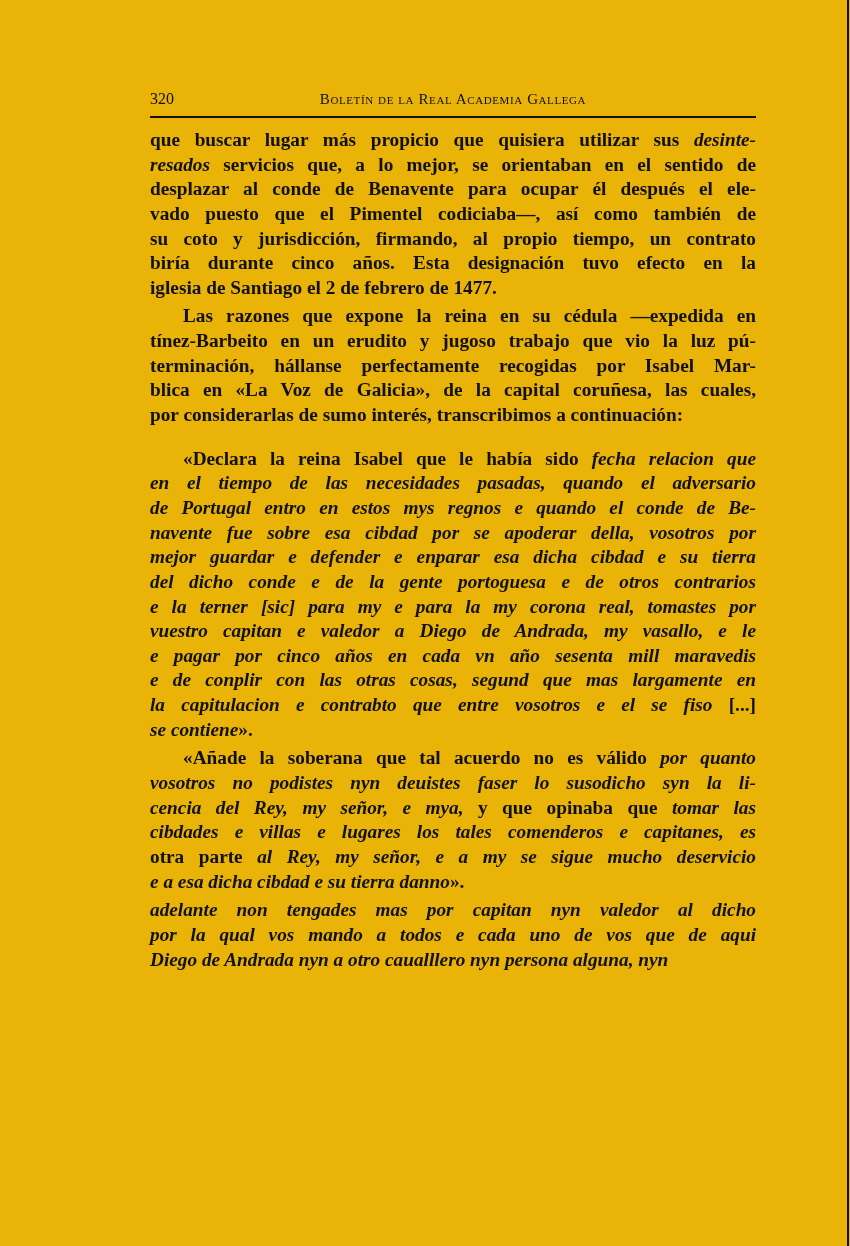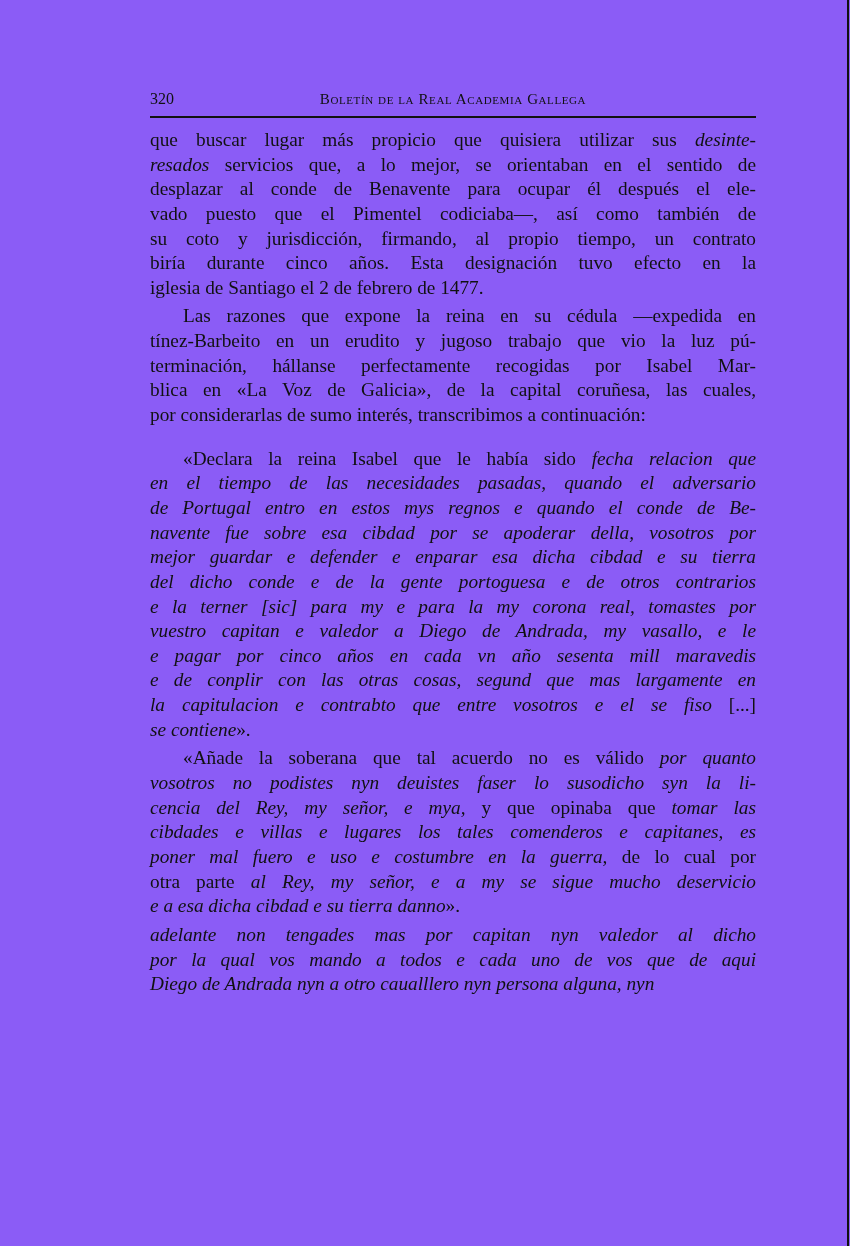--- a/index.html
+++ b/index.html
@@ -1,28 +1,28 @@
 <!DOCTYPE html>
 <html><head>
   <meta charset="utf-8">
   <style>
     html, body { margin: 0; padding: 0; background: #ffffff; }
     body { width: 850px; height: 1246px; position: relative; overflow: hidden; }
-    .page { position: absolute; left: 0; top: 0; width: 850px; height: 1246px; background: #8b5cf6; }
+    .page { position: absolute; left: 0; top: 0; width: 850px; height: 1246px; background: #eab308; }
     .edge-line { position: absolute; left: 847px; top: 0; width: 2px; height: 1246px; background: #111; }
     .header { position: absolute; left: 150px; top: 90px; width: 606px; height: 24px;
       font-family: "Liberation Serif", serif; color: #111; }
     .page-num { position: absolute; left: 0; top: 0; font-size: 16px; }
     .running-title { position: absolute; left: 0; right: 0; top: 1px; text-align: center;
       font-size: 15px; font-variant: small-caps; letter-spacing: 0.6px; }
     .rule { position: absolute; left: 150px; top: 116px; width: 606px; height: 2px; background: #111; }
     .body-text { position: absolute; left: 150px; top: 128px; width: 606px;
       font-family: "Liberation Serif", serif; font-size: 19.3px; line-height: 24.65px;
       color: #111; text-align: justify; }
-    .line { display: block; white-space: nowrap; text-align: justify; text-align-last: justify; height: 24.65px; }
+    .line { display: block; white-space: nowrap; text-align: justify; text-align-last: justify; height: 24.65px; font-weight: bold; }
     .line.last { text-align-last: left; }
     .line.indent { padding-left: 33px; }
     .i { font-style: italic; }
   </style>
 </head>
 <body>
 
 <div class="page">
   <div class="edge-line"></div>
 
@@ -64,21 +64,20 @@
         <span class="line"><span class="i">e de conplir con las otras cosas, segund que mas largamente en</span></span>
         <span class="line"><span class="i">la capitulacion e contrabto que entre vosotros e el se fiso</span><span> [...]</span></span>
         <span class="line last"><span class="i">se contiene</span><span>».</span></span>
       </div>
       <div style="height: 4px;"></div>
       <div>
         <span class="line indent"><span>«Añade la soberana que tal acuerdo no es válido </span><span class="i">por quanto</span></span>
         <span class="line"><span class="i">vosotros no podistes nyn deuistes faser lo susodicho syn la li-</span></span>
         <span class="line"><span class="i">cencia del Rey, my señor, e mya,</span><span> y que opinaba que </span><span class="i">tomar las</span></span>
         <span class="line"><span class="i">cibdades e villas e lugares los tales comenderos e capitanes, es</span></span>
-        <span class="line"><span class="i">poner mal fuero e uso e costumbre en la guerra,</span><span> de lo cual por</span></span>
         <span class="line"><span>otra parte </span><span class="i">al Rey, my señor, e a my se sigue mucho deservicio</span></span>
         <span class="line last"><span class="i">e a esa dicha cibdad e su tierra danno</span><span>».</span></span>
       </div>
       <div style="height: 4px;"></div>
       <div>
         <span class="line"><span class="i">adelante non tengades mas por capitan nyn valedor al dicho</span></span>
         <span class="line"><span class="i">por la qual vos mando a todos e cada uno de vos que de aqui</span></span>
         <span class="line last"><span class="i">Diego de Andrada nyn a otro caualllero nyn persona alguna, nyn</span></span>
       </div>
     </div>

